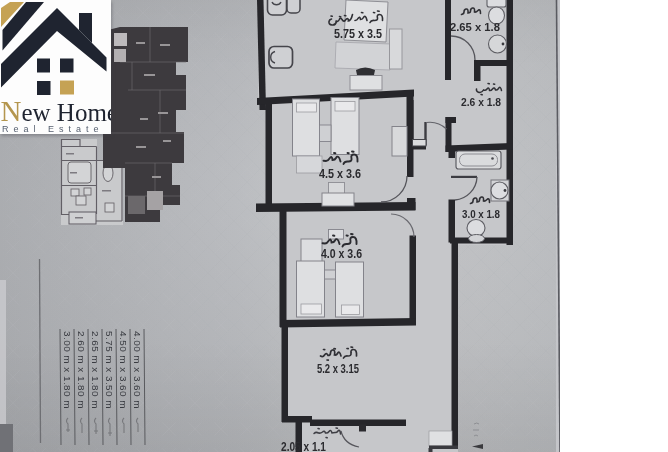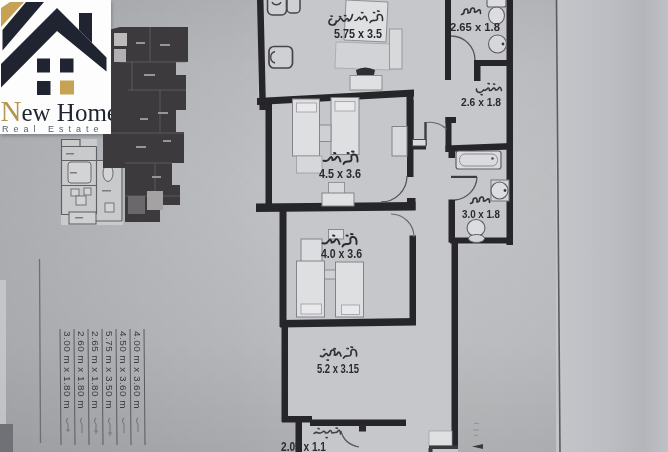--- a/index.html
+++ b/index.html
@@ -1,16 +1,16 @@
 <!DOCTYPE html>
 <html><head>
 <meta charset="utf-8">
 <style>
   html,body{margin:0;padding:0;}
-  #page{position:relative;width:668px;height:452px;overflow:hidden;
+  #page{position:relative;width:560px;height:452px;overflow:hidden;
     background:#bcbec3;font-family:"Liberation Sans",sans-serif;}
   .abs{position:absolute;}
 </style>
 </head>
 <body>
 <div id="page">
 
   <div class="abs" style="left:0;top:0;width:668px;height:452px;
     background:
       radial-gradient(130% 100% at 48% 42%, rgba(255,255,255,0.09), rgba(0,0,0,0.09) 97%),

